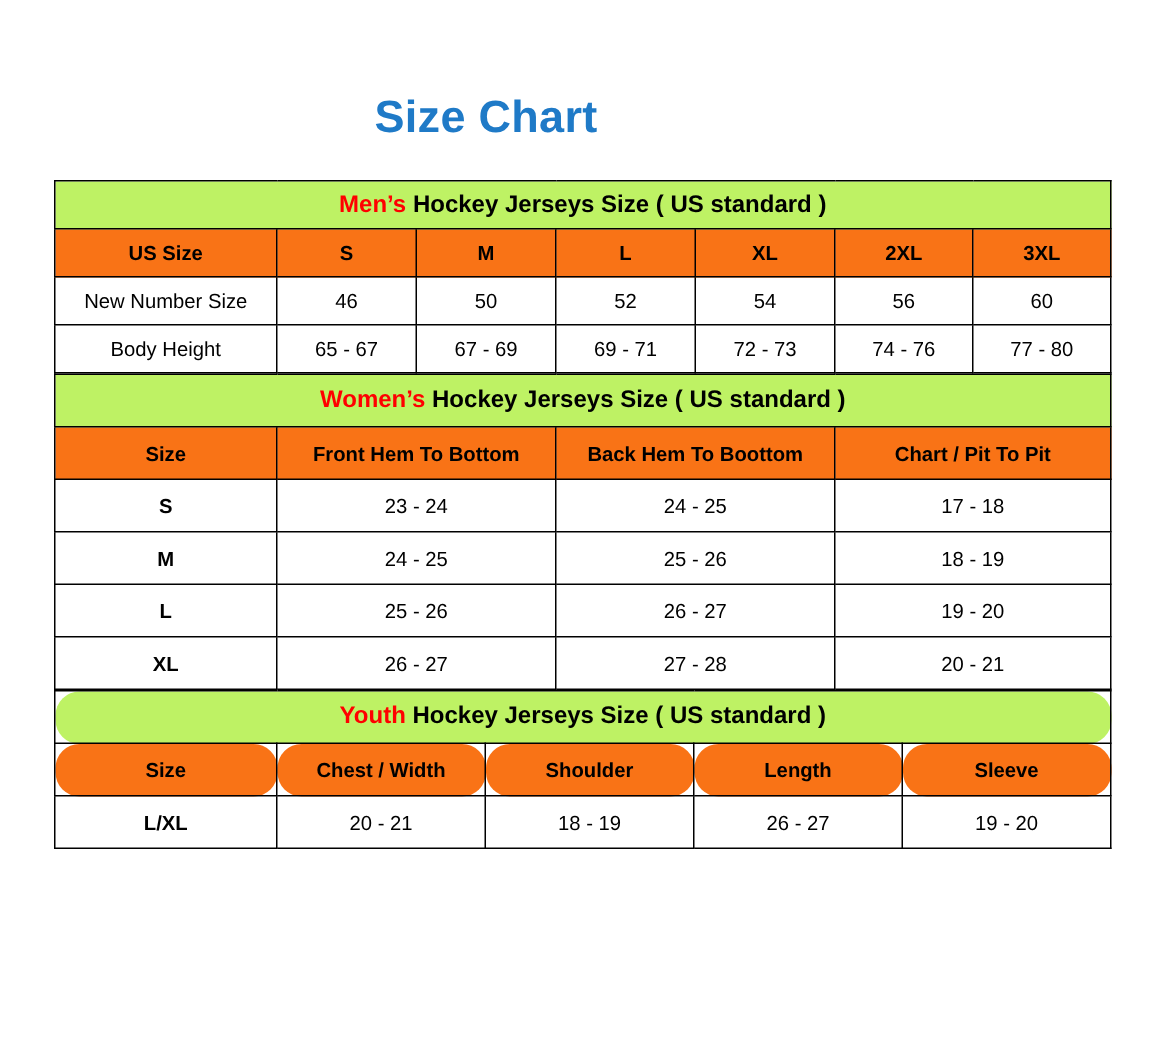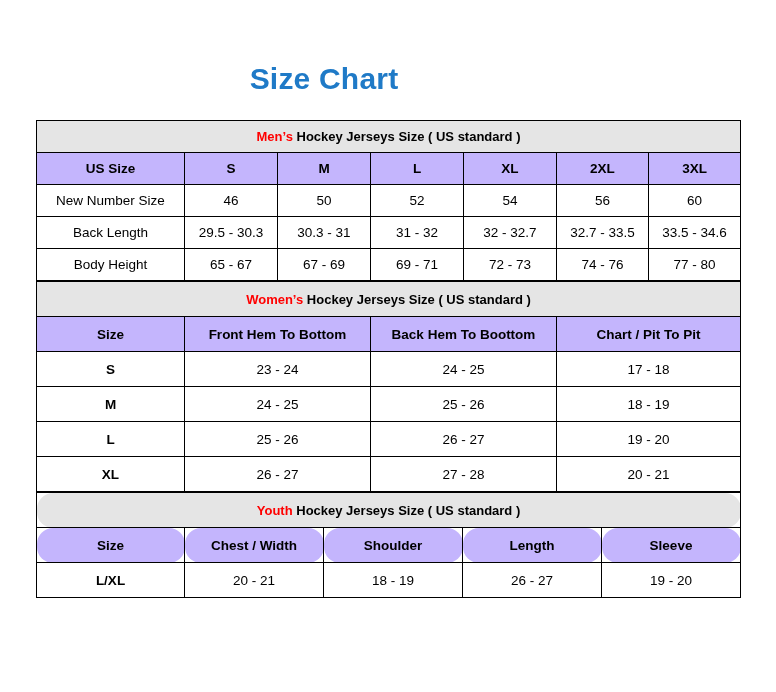--- a/index.html
+++ b/index.html
@@ -40,30 +40,30 @@
   td, th {
     border: 1px solid #000000;
     text-align: center;
     vertical-align: middle;
     font-size: 13.5px;
     font-weight: normal;
     height: 26px;
     padding: 2px 2px;
   }
   .banner {
-    background: #e5e5e5;
-    font-size: 13px;
+    background: #bef264;
+    font-size: 16px;
     font-weight: bold;
     height: 30px;
   }
   .banner .accent { color: #ff0000; }
   .banner .rest { color: #000000; }
   .hdr {
     font-weight: bold;
-    background: #c4b5fd;
+    background: #f97316;
   }
   .rowlabel {
     font-weight: normal;
   }
   .bold-cell { font-weight: bold; }
   .tbl-men td { height: 27px; }
   .tbl-women td { height: 30px; }
   .tbl-youth td { height: 30px; border-radius: 16px; }
 </style>
 </head>
@@ -101,29 +101,20 @@
           <td class="hdr">3XL</td>
         </tr>
         <tr>
           <td class="rowlabel">New Number Size</td>
           <td>46</td>
           <td>50</td>
           <td>52</td>
           <td>54</td>
           <td>56</td>
           <td>60</td>
-        </tr>
-        <tr>
-          <td class="rowlabel">Back Length</td>
-          <td>29.5 - 30.3</td>
-          <td>30.3 - 31</td>
-          <td>31 - 32</td>
-          <td>32 - 32.7</td>
-          <td>32.7 - 33.5</td>
-          <td>33.5 - 34.6</td>
         </tr>
         <tr>
           <td class="rowlabel">Body Height</td>
           <td>65 - 67</td>
           <td>67 - 69</td>
           <td>69 - 71</td>
           <td>72 - 73</td>
           <td>74 - 76</td>
           <td>77 - 80</td>
         </tr>

